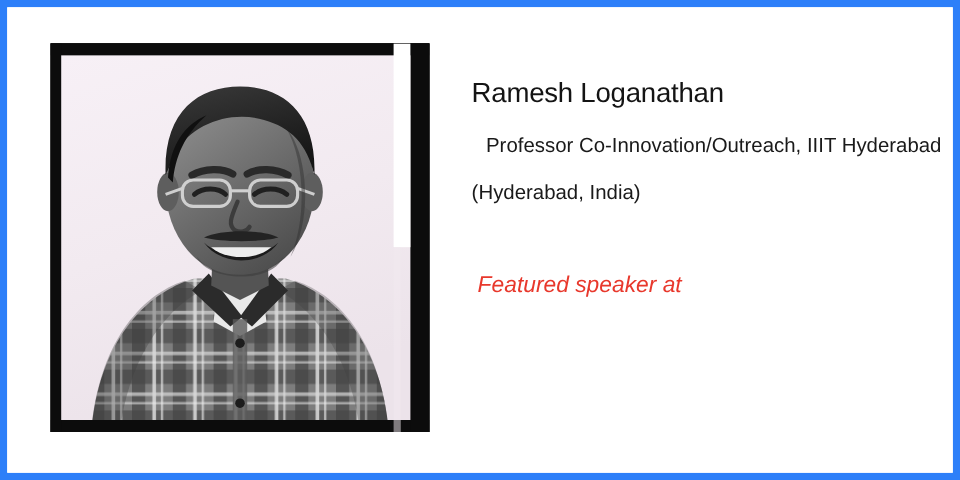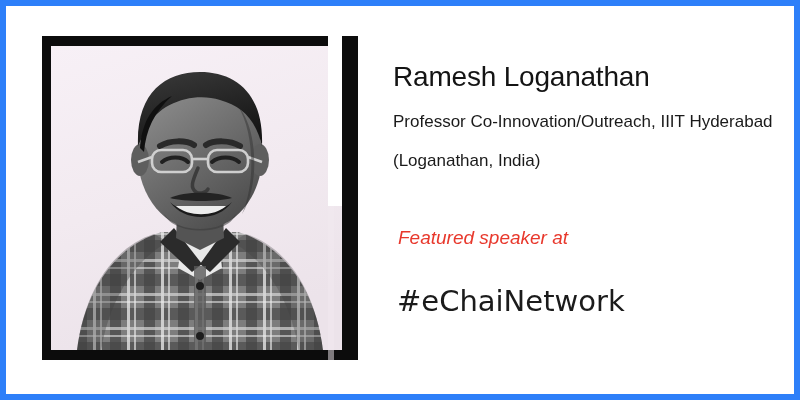--- a/index.html
+++ b/index.html
@@ -61,30 +61,30 @@
     left: 387px;
     top: 0;
     width: 413px;
     height: 100%;
   }
 
   .name {
     position: absolute;
     left: 0;
     top: 52px;
-    font-size: 28px;
+    font-size: 23px;
     line-height: 38px;
     color: #141414;
     letter-spacing: -0.2px;
     white-space: nowrap;
   }
 
   .role {
     position: absolute;
-    left: 0;
+    left: 12px;
     top: 104px;
     font-size: 17px;
     line-height: 24px;
     color: #1a1a1a;
     white-space: nowrap;
   }
 
   .location {
     position: absolute;
     left: 0;
@@ -228,21 +228,20 @@
           </g>
         </svg>
       </div>
     </div>
 
     <div class="text-col">
       <div class="name">Ramesh Loganathan</div>
 
       <div class="role">Professor Co-Innovation/Outreach, IIIT Hyderabad</div>
 
-      <div class="location">(Loganathan, India)</div>
+      <div class="location">(Hyderabad, India)</div>
 
       <div class="featured">Featured speaker at</div>
 
-      <div class="hashtag">#eChaiNetwork</div>
     </div>
 
   </div>
 </div>
 
 </body></html>

